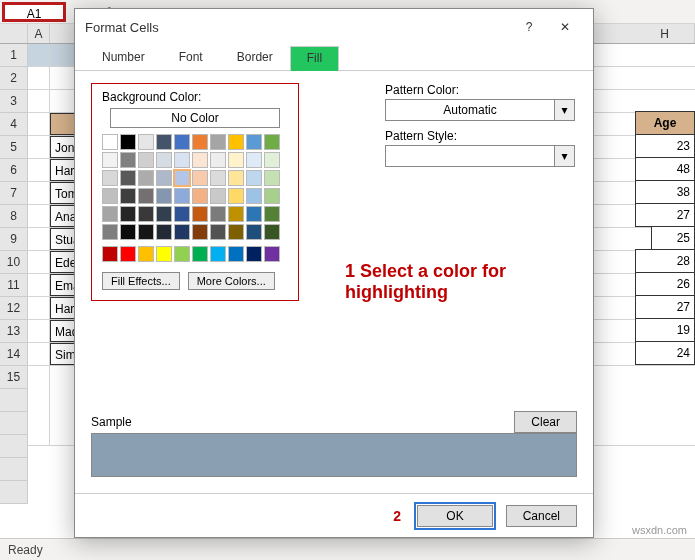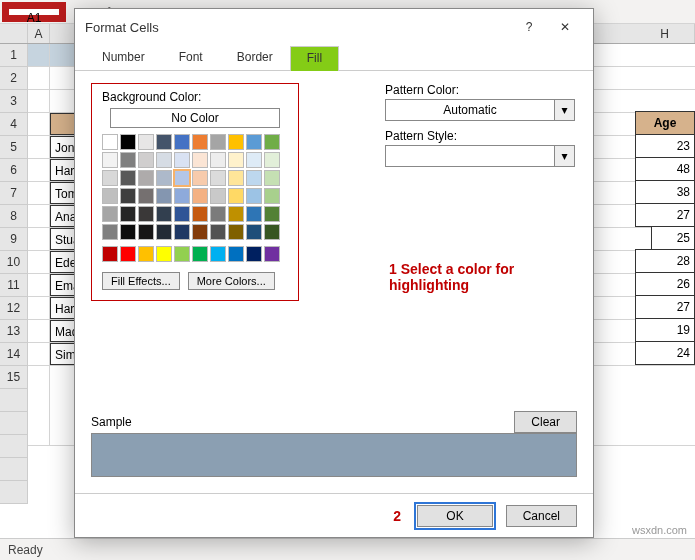--- a/index.html
+++ b/index.html
@@ -1,21 +1,21 @@
 <!DOCTYPE html>
 <html><head>
   <meta charset="utf-8">
   <style>
     * { box-sizing: border-box; margin: 0; padding: 0; font-family: 'Segoe UI', Tahoma, sans-serif; font-size: 12px; }
     body { background: #fff; width: 695px; height: 560px; overflow: hidden; position: relative; }
 
     
     .sheet { position: absolute; inset: 0; background: #fff; }
     .namebox-row { height: 24px; display: flex; align-items: center; border-bottom: 1px solid #d4d4d4; background: #f3f2f1; }
-    .namebox { width: 64px; height: 20px; margin-left: 2px; border: 7px solid #b91c1c; background: #fff; text-align: center; line-height: 18px; }
+    .namebox { width: 64px; height: 20px; margin-left: 2px; border: 3px solid #b91c1c; background: #fff; text-align: center; line-height: 18px; }
     .fx { margin-left: 40px; font-style: italic; color: #666; }
     .col-headers { height: 20px; display: flex; background: #e6e6e6; border-bottom: 1px solid #aaa; }
     .rowhead-spacer { width: 28px; border-right: 1px solid #ccc; background: #e6e6e6; }
     .colhead { border-right: 1px solid #ccc; text-align: center; line-height: 20px; color: #333; }
     .colA { width: 22px; } .colB { width: 90px; } .colH { width: 60px; margin-left: auto; }
     .grid { display: flex; }
     .row-headers { width: 28px; }
     .rowhead { height: 23px; border-bottom: 1px solid #ccc; border-right: 1px solid #ccc; background: #e6e6e6; text-align: center; line-height: 23px; color: #333; }
     .cells { flex: 1; position: relative; }
     .row { height: 23px; display: flex; border-bottom: 1px solid #d4d4d4; }
@@ -34,40 +34,40 @@
 
     
     .dialog { position: absolute; left: 74px; top: 8px; width: 520px; height: 530px; background: #fff; border: 1px solid #888; box-shadow: 0 4px 24px rgba(0,0,0,.3); display: flex; flex-direction: column; }
     .titlebar { height: 36px; display: flex; align-items: center; padding: 16px 10px; }
     .titlebar .title { font-size: 13px; color: #333; }
     .titlebar .spacer { flex: 1; }
     .titlebtn { width: 36px; height: 28px; display: flex; align-items: center; justify-content: center; color: #333; }
 
     .tabs { display: flex; padding: 0 10px; height: 26px; border-bottom: 1px solid #ccc; gap: 0; }
     .tab { padding: 4px 16px; border: 1px solid transparent; border-bottom: none; color: #333; }
-    .tab.active { border-color: #ccc; background: #84cc16; position: relative; top: 1px; }
+    .tab.active { border-color: #ccc; background: #22c55e; position: relative; top: 1px; }
 
     .body { flex: 1; padding: 12px 16px 8px 16px; position: relative; }
     .redbox { border: 1px solid #c00000; padding: 6px 10px 10px 10px; width: 208px; }
     .section-label { margin-bottom: 4px; }
     .nocolor-btn { width: 170px; height: 20px; border: 1px solid #888; background: #fff; text-align: center; line-height: 18px; margin: 0 auto 6px auto; display: block; }
     .swatch-grid { display: grid; grid-template-columns: repeat(10, 16px); gap: 2px; margin-bottom: 6px; }
     .swatch { width: 16px; height: 16px; border: 1px solid #bababa; }
     .swatch.sel { outline: 2px solid #f6b26b; outline-offset: -1px; }
     .swatch-row-std { display: grid; grid-template-columns: repeat(10, 16px); gap: 2px; margin-top: 6px; }
     .small-btns { display: flex; gap: 8px; margin-top: 10px; }
     .small-btn { border: 1px solid #888; background: #eee; padding: 2px 8px; font-size: 11px; }
 
     .right-col { position: absolute; left: 310px; top: 12px; width: 190px; }
     .field-label { margin-bottom: 2px; }
     .combo { display: flex; height: 22px; margin-bottom: 8px; }
     .combo-input { flex: 1; border: 1px solid #888; background: #fff; text-align: center; line-height: 20px; }
     .combo-btn { width: 20px; border: 1px solid #888; border-left: none; background: #eee; display: flex; align-items: center; justify-content: center; }
 
-    .annot1 { position: absolute; left: 270px; top: 190px; color: #c00000; font-weight: 600; font-size: 14px; margin-left: 44px; }
+    .annot1 { position: absolute; left: 270px; top: 190px; color: #c00000; font-weight: 600; font-size: 18px; }
 
     .sample-area { position: absolute; left: 16px; right: 16px; top: 344px; }
     .sample-box { height: 44px; background: #8b9fb2; border: 1px solid #888; margin-top: 4px; }
 
     .clear-row { position: absolute; right: 16px; bottom: 60px; }
     .btn { border: 1px solid #888; background: #e1e1e1; padding: 3px 16px; }
 
     .dialog-footer { height: 44px; border-top: 1px solid #ccc; display: flex; align-items: center; justify-content: flex-end; gap: 10px; padding: 0 16px; position: relative; }
     .annot2 { color: #c00000; font-weight: 700; font-size: 14px; position: absolute; right: 192px; }
     .ok-wrap { border: 2px solid #2e75d6; padding: 1px; }

